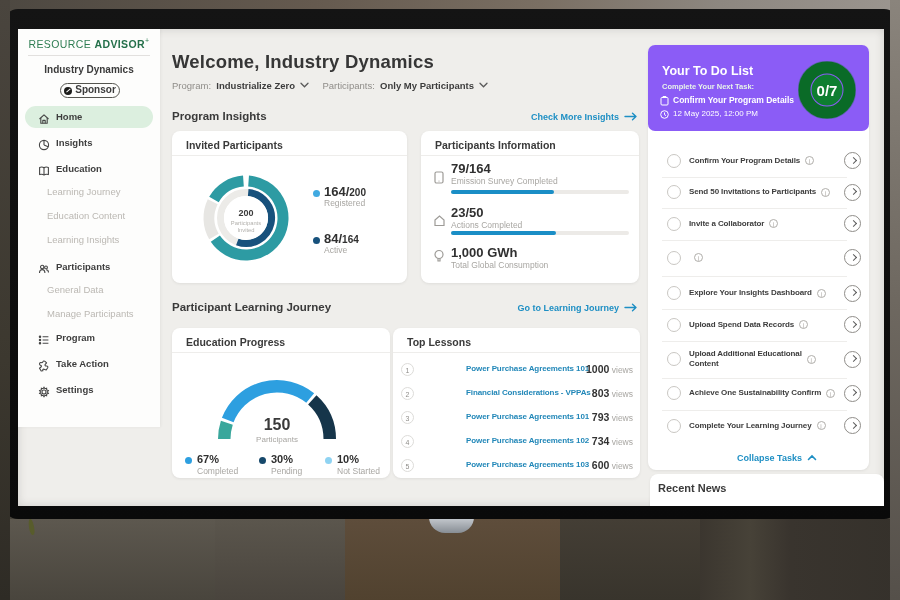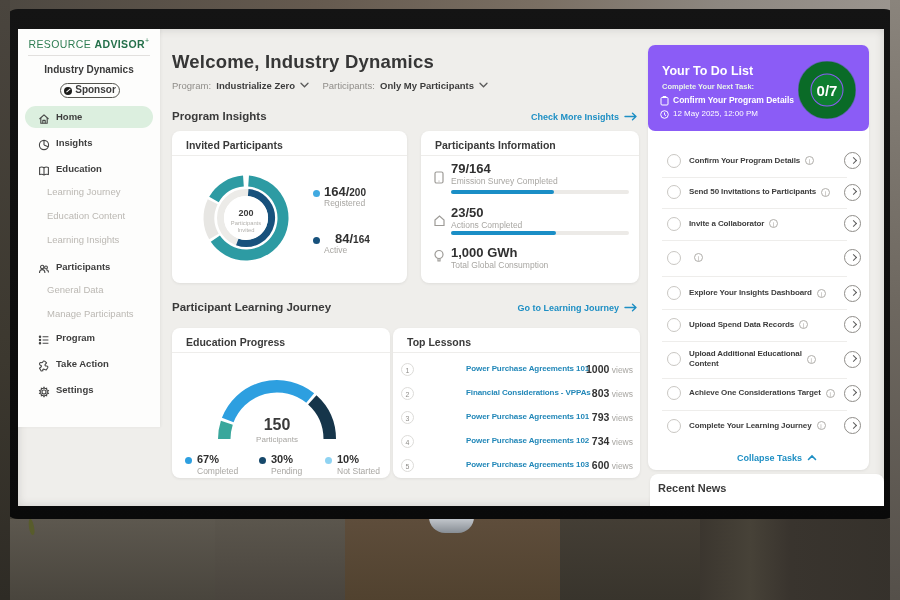--- a/index.html
+++ b/index.html
@@ -184,21 +184,21 @@
         <text x="46" y="52.5" text-anchor="middle" font-size="5.8" fill="#b3b1ad">Participants</text>
         <text x="46" y="59.5" text-anchor="middle" font-size="5.8" fill="#b3b1ad">Invited</text>
       </svg>
       <div class="abs" style="left:141px;top:53px;width:90px;">
         <span style="position:absolute;left:0;top:6px;width:7px;height:7px;border-radius:50%;background:#41aae1;"></span>
         <div style="position:absolute;left:11px;top:0;font-size:13px;font-weight:bold;color:#303030;">164/<span style="font-size:10px;">200</span></div>
         <div style="position:absolute;left:11px;top:14px;font-size:8.5px;color:#a8a6a2;">Registered</div>
       </div>
       <div class="abs" style="left:141px;top:100px;width:90px;">
         <span style="position:absolute;left:0;top:6px;width:7px;height:7px;border-radius:50%;background:#17517c;"></span>
-        <div style="position:absolute;left:22px;top:0;font-size:13px;font-weight:bold;color:#303030;">84/<span style="font-size:10px;">164</span></div>
+        <div style="position:absolute;left:11px;top:0;font-size:13px;font-weight:bold;color:#303030;">84/<span style="font-size:10px;">164</span></div>
         <div style="position:absolute;left:11px;top:14px;font-size:8.5px;color:#a8a6a2;">Active</div>
       </div>
     </div>
 
     <div class="abs card" id="cardB" style="left:403px;top:102px;width:218px;height:152px;">
       <div class="ctitle">Participants Information</div>
       <div class="csep"></div>
       <svg class="abs" style="left:12px;top:40px;" width="12" height="14" viewBox="0 0 12 14" fill="none" stroke="#9d9b97" stroke-width="1.2">
         <rect x="2" y="1" width="8" height="11" rx="1.5"></rect>
         <circle cx="6" cy="10" r="0.6" fill="#9d9b97" stroke="none"></circle>
@@ -329,21 +329,21 @@
       <div class="abs tsep" style="top:296.0px;"></div>
       <div class="abs trow" style="top:302.2px;">
         <span class="ck"></span>
         <span class="tt">Upload Additional Educational<br>Content</span>
         <i class="inf">i</i>
         <span class="go"></span>
       </div>
       <div class="abs tsep" style="top:333.0px;"></div>
       <div class="abs trow" style="top:336.4px;">
         <span class="ck"></span>
-        <span class="tt">Achieve One Considerations Target</span>
+        <span class="tt">Achieve One Sustainability Confirm</span>
         <i class="inf">i</i>
         <span class="go"></span>
       </div>
       <div class="abs tsep" style="top:365.0px;"></div>
       <div class="abs trow" style="top:368.5px;">
         <span class="ck"></span>
         <span class="tt">Complete Your Learning Journey</span>
         <i class="inf">i</i>
         <span class="go"></span>
       </div>

